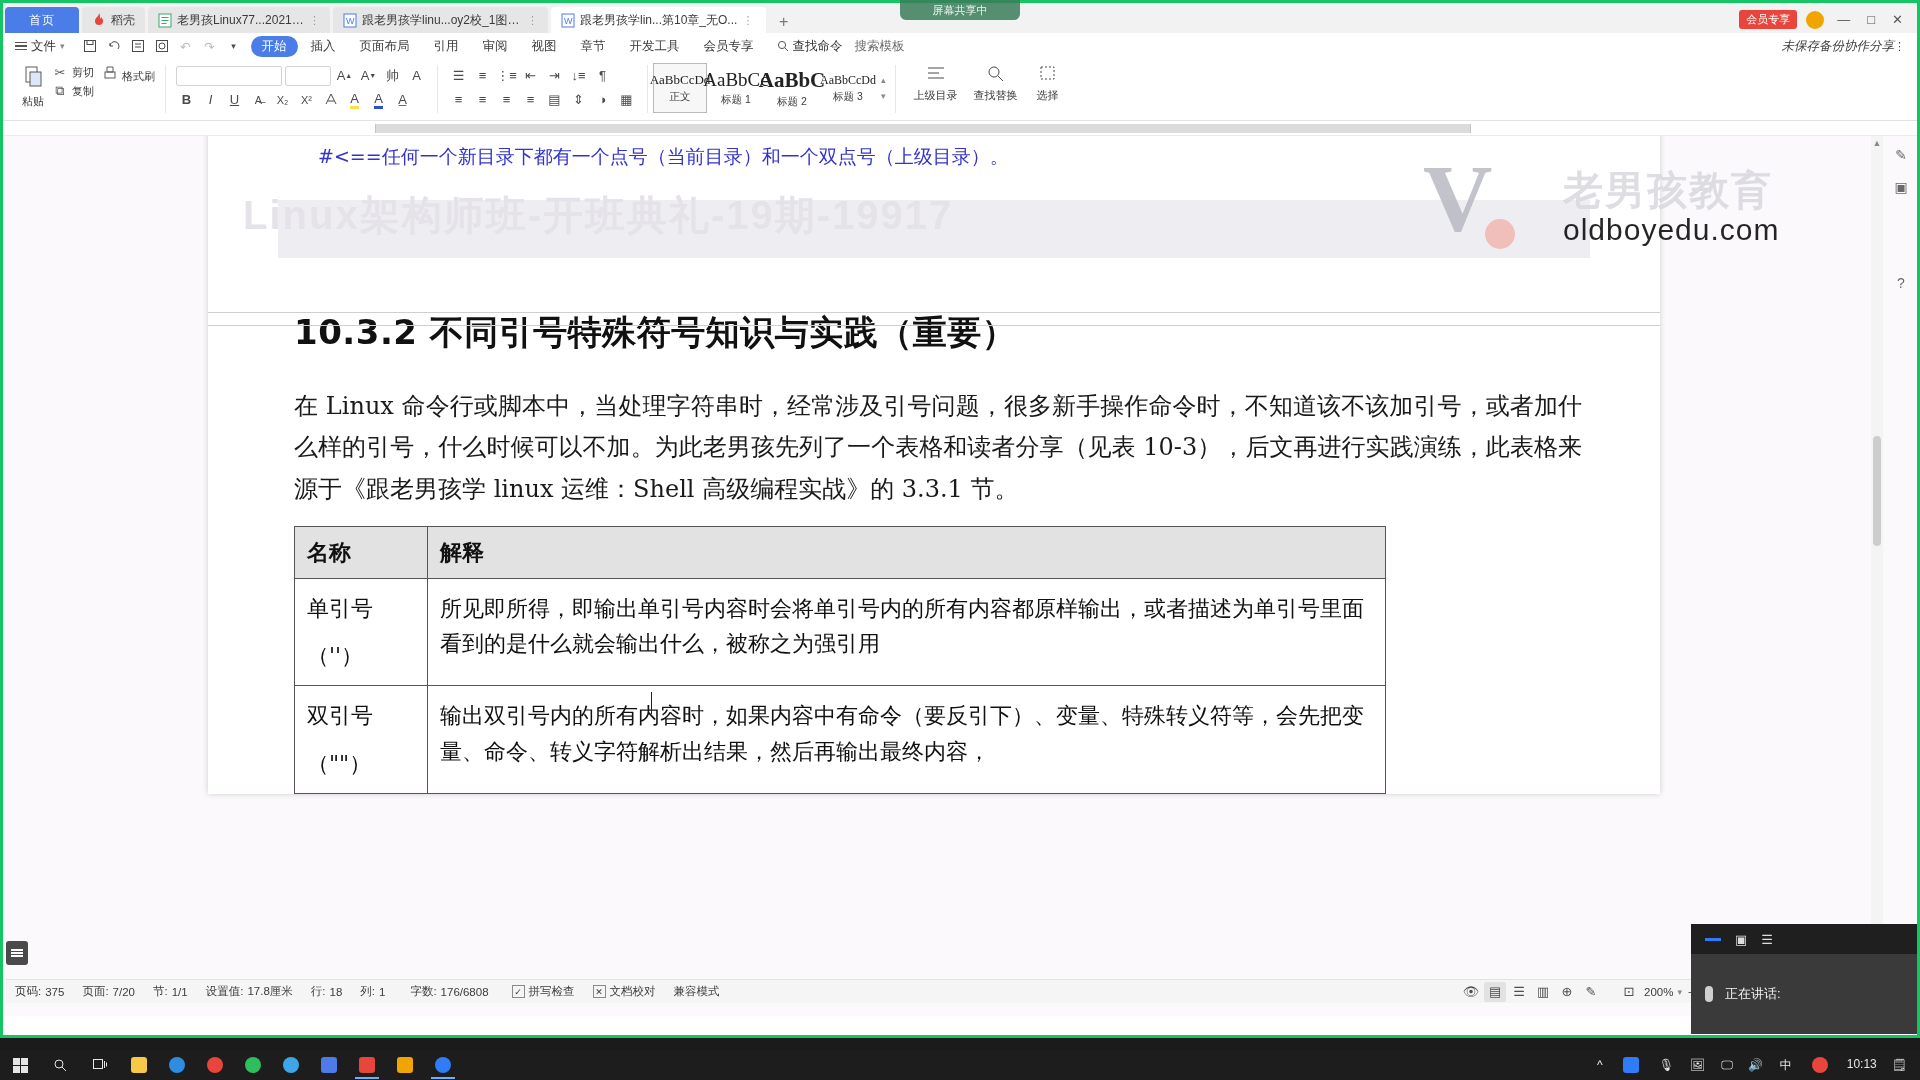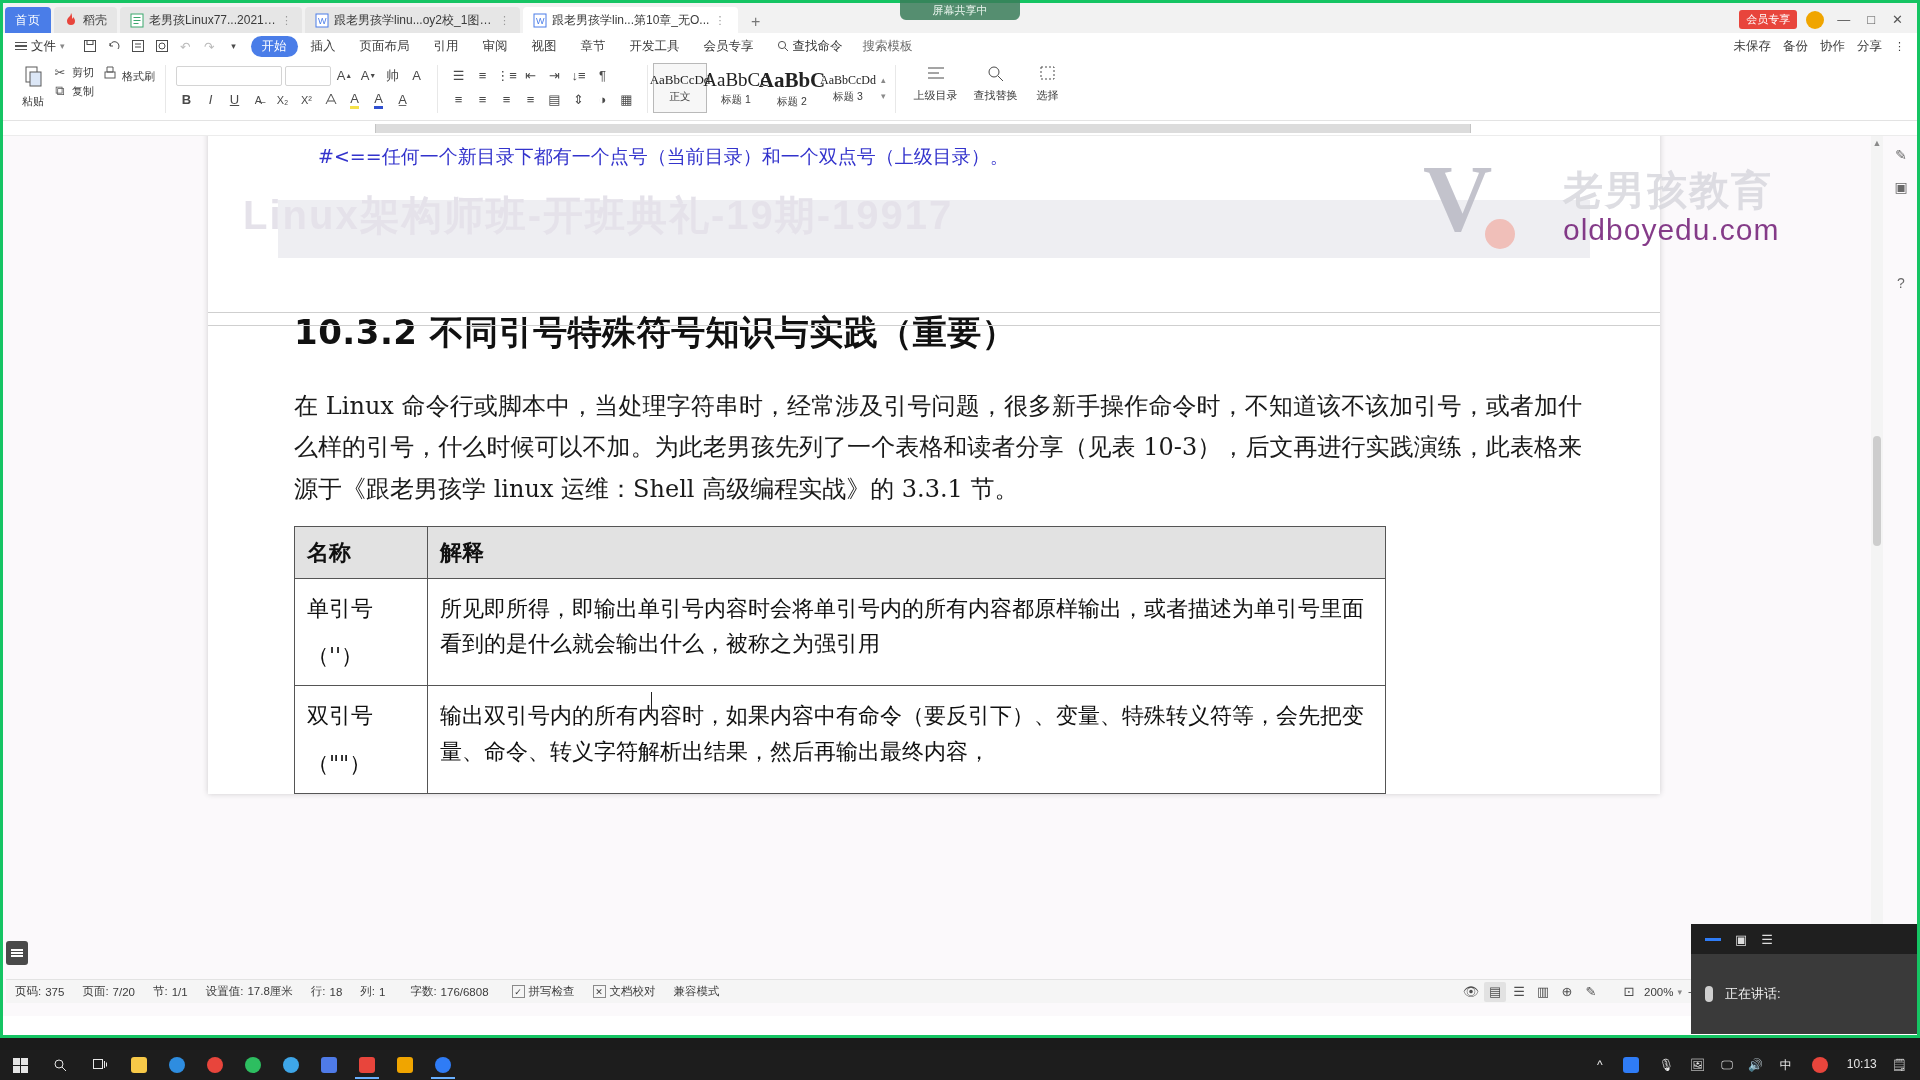--- a/index.html
+++ b/index.html
@@ -25,21 +25,21 @@
 
   
   .wps { position: absolute; left: 3px; top: 3px; width: 1914px; height: 1032px; background: #fff; }
 
   
   .tabstrip {
     position: relative; height: 30px; background: #f2f2f2;
     display: flex; align-items: flex-end; font-size: 12px; color: #333;
   }
   .wps-logo {
-    width: 46px; height: 26px; margin-left: 2px; background: #4a7de8;
+    width: 74px; height: 26px; margin-left: 2px; background: #4a7de8;
     border-radius: 4px 4px 0 0; color: #fff; font-size: 12px;
     display: flex; align-items: center; justify-content: center; letter-spacing: 1px;
   }
   .doc-tab {
     height: 26px; display: flex; align-items: center; gap: 5px;
     padding: 0 10px; max-width: 215px; background: #e6e6e6;
     border-radius: 4px 4px 0 0; margin-left: 3px; white-space: nowrap;
     overflow: hidden; color: #3b3b3b;
   }
   .doc-tab.active { background: #fff; }
@@ -66,21 +66,21 @@
     font-size: 12.5px; color: #333; padding-left: 4px; gap: 2px; position: relative;
   }
   .file-menu { display: flex; align-items: center; gap: 4px; padding: 0 8px; color:#333; }
   .hamburger { display: inline-block; width: 12px; height: 9px; position: relative; }
   .hamburger i { position: absolute; left: 0; width: 12px; height: 1.5px; background: #555; }
   .hamburger i:nth-child(1){top:0}.hamburger i:nth-child(2){top:3.5px}.hamburger i:nth-child(3){top:7px}
   .qat { display: flex; align-items: center; gap: 2px; padding: 0 4px; }
   .qat .qbtn { width: 22px; height: 20px; display:flex; align-items:center; justify-content:center; color:#4b4b4b; }
   .rtab { padding: 2px 11px; border-radius: 11px; color: #3c3c3c; white-space: nowrap; }
   .rtab.active { background: #4a7de8; color: #fff; }
-  .ribbon-tabs-right { margin-left: auto; display:flex; align-items:center; gap: 12px; padding-right: 12px; color:#3c3c3c; }
+  .ribbon-tabs-right { margin-left: auto; display:flex; align-items:center; gap: 0; padding-right: 12px; color:#3c3c3c;font-style:italic; }
   .search-cmd { display: flex; align-items: center; gap: 4px; }
 
   
   .ribbon {
     height: 62px; background: #fff; display: flex; align-items: flex-start;
     padding: 3px 0 0 6px; border-bottom: 1px solid #e3e3e3; position: relative;
     font-size: 11px; color: #3a3a3a; overflow: hidden;
   }
   .rgroup { display: flex; align-items: flex-start; height: 58px; padding: 0 5px; }
   .rsep { width: 1px; height: 48px; background: #e8e8e8; margin: 3px 5px; }
@@ -151,21 +151,21 @@
   .cursor-mark { position: absolute; left: 648px; top: 556px; width: 1px; height: 22px; background: #222; }
 
   
   .wm { position: absolute; left: 1390px; top: 5px; width: 420px; height: 120px; z-index: 7; opacity:.85;}
   .wm .v { position: absolute; left: 30px; top: 10px; font-size: 96px; color: #b9b9c4;
            font-family: "Liberation Serif", serif; font-weight: 700; line-height: 1; }
   .wm .dot { position:absolute; left: 92px; top: 78px; width: 30px; height: 30px; border-radius: 50%;
              background: #f1b7b0; }
   .wm .t1 { position: absolute; left: 170px; top: 22px; font-size: 40px; color: #d8d8de; font-weight: 700;
             font-family: "DejaVu Sans", sans-serif; letter-spacing: 2px;}
-  .wm .t2 { position: absolute; left: 170px; top: 72px; font-size: 30px; color: #701a75;
+  .wm .t2 { position: absolute; left: 170px; top: 72px; font-size: 30px; color: #000000;
             font-family: "Liberation Sans", sans-serif; letter-spacing: 1px;}
   .wm2 { position: absolute; left: 240px; top: 52px; font-size: 40px; color: #e5e2ea; z-index: 6;
          font-family: "Liberation Sans", sans-serif; font-weight: 700; letter-spacing: 2px; white-space: nowrap;}
 
   
   .leftrail { position: absolute; left: 0; top: 0; width: 28px; height: 880px; background:#fbf9fb; }
   .nav-chip { position: absolute; left: 3px; top: 805px; width: 22px; height: 24px;
               background: #4a4a4a; border-radius: 3px; display:flex; align-items:center; justify-content:center;}
   .nav-chip i { display:block; width: 12px; height: 1.6px; background:#fff; margin: 1.3px 0;}
 
@@ -324,21 +324,21 @@
       <div class="rtab">开发工具</div>
       <div class="rtab">会员专享</div>
 
       <div class="search-cmd" style="margin-left:10px">
         <svg width="12" height="12" viewBox="0 0 12 12">
             <circle cx="5" cy="5" r="3.6" fill="none" stroke="#555"></circle>
             <path d="M7.8 7.8L11 11" stroke="#555"></path>
           </svg>
         <span>查找命令</span>
       </div>
-      <div style="margin-left:18px;color:#6a6a6a">搜索模板</div>
+      <div style="margin-left:10px;color:#6a6a6a">搜索模板</div>
 
       <div class="ribbon-tabs-right">
         <span>未保存</span>
         <span>备份</span>
         <span>协作</span>
         <span>分享</span>
         <span style="font-size:11px">⋮</span>
       </div>
     </div>
 

